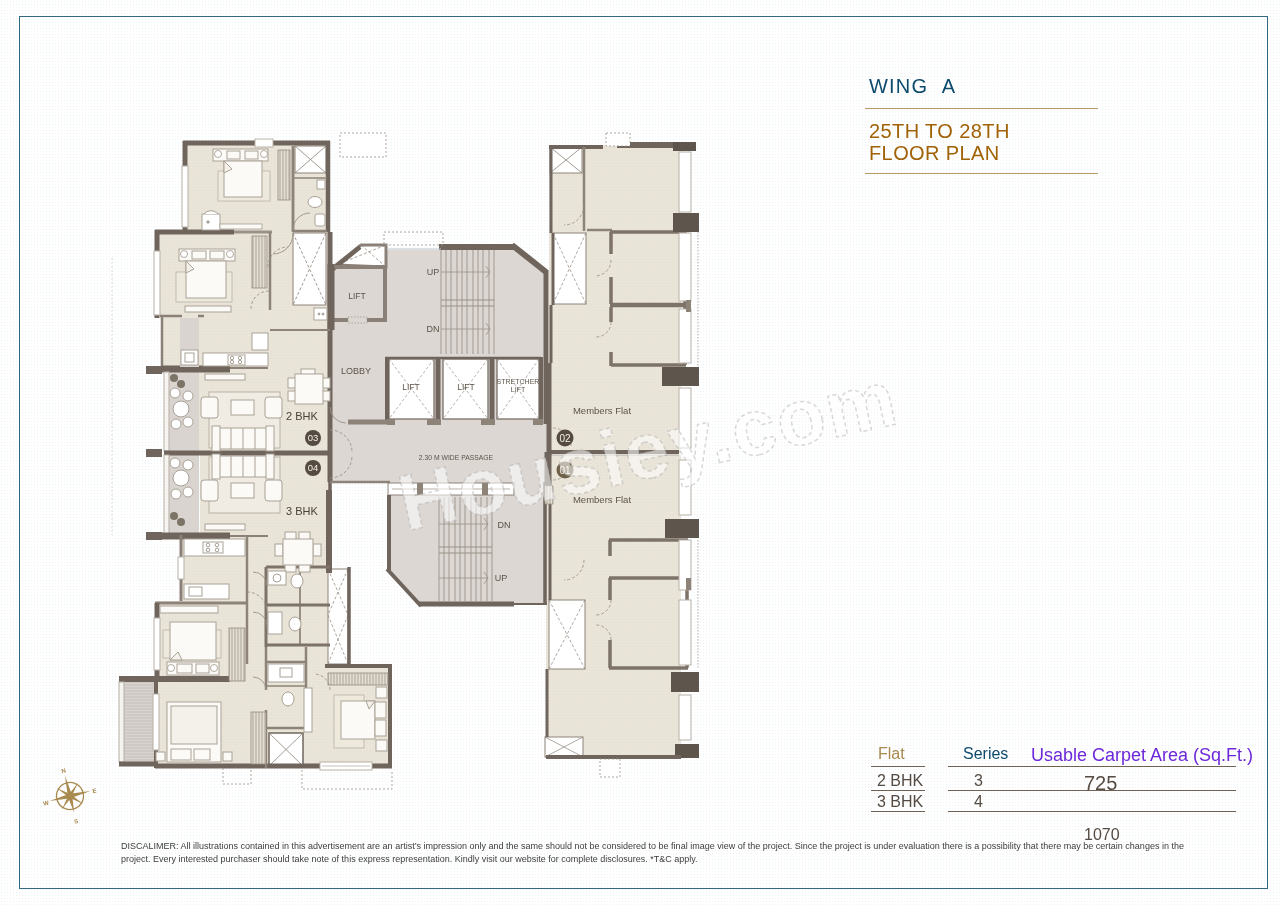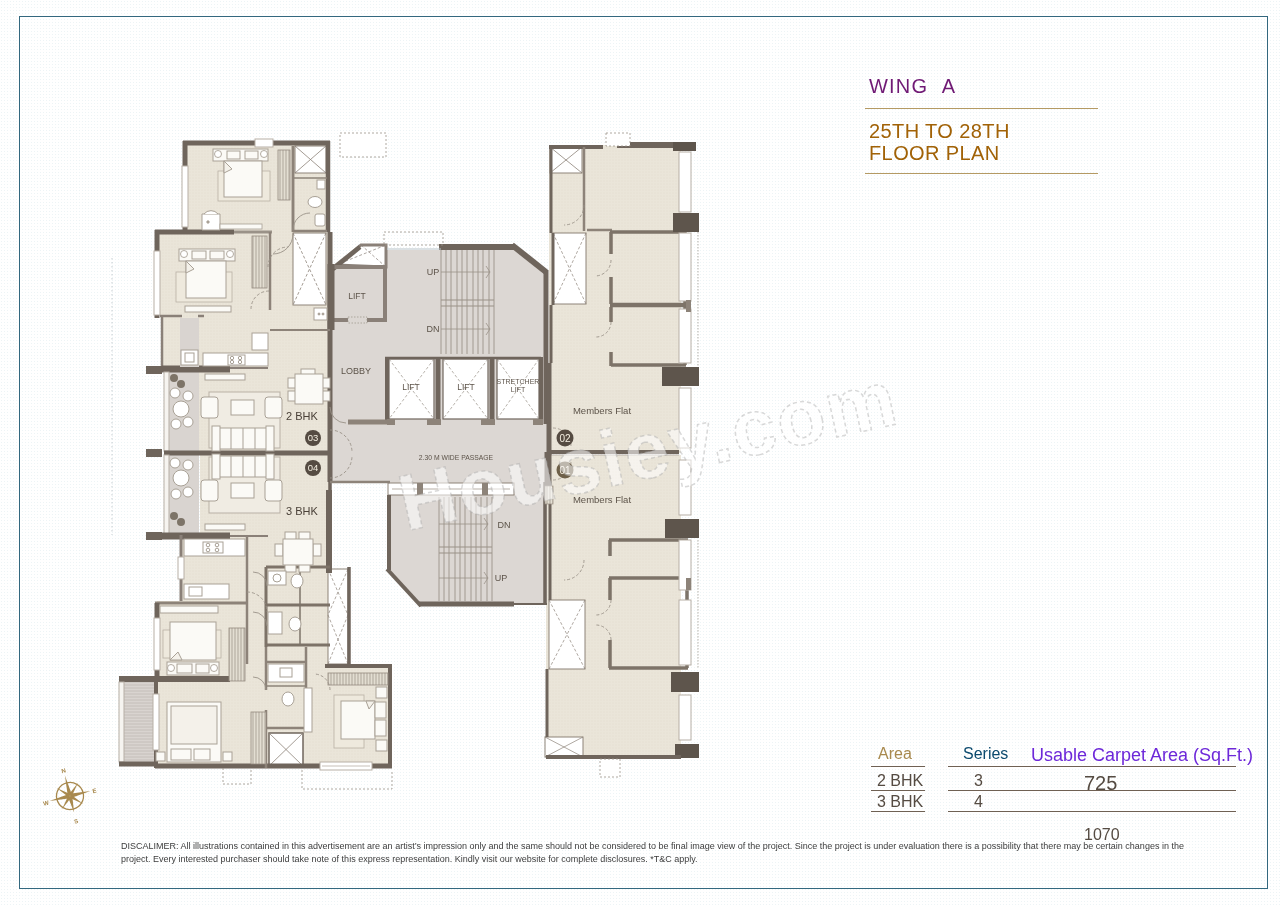--- a/index.html
+++ b/index.html
@@ -8,21 +8,21 @@
     background-color:#ffffff;
     background-image:radial-gradient(circle, rgba(186,212,222,0.26) 0.6px, rgba(0,0,0,0) 0.9px);
     background-size:3px 3px;}
   .abs{position:absolute;}
 </style>
 </head>
 <body>
 
 <div class="abs" style="left:19px;top:16px;width:1247px;height:871px;border:1px solid #33687f;background:transparent;"></div>
 
-<div class="abs" style="left:869px;top:75px;color:#701a75;font-size:20px;letter-spacing:1.2px;">WING&nbsp;&nbsp;A</div>
+<div class="abs" style="left:869px;top:75px;color:#0c4a6e;font-size:20px;letter-spacing:1.2px;">WING&nbsp;&nbsp;A</div>
 
 <div class="abs" style="left:865px;top:108px;width:233px;height:1px;background:#b59a63;"></div>
 
 <div class="abs" style="left:869px;top:120px;color:#a16207;font-size:20px;letter-spacing:0.4px;line-height:22px;">25TH TO 28TH<br>FLOOR PLAN</div>
 
 <div class="abs" style="left:865px;top:173px;width:233px;height:1px;background:#b59a63;"></div>
 
 <svg class="abs" style="left:0;top:0;" width="1280" height="905" viewBox="0 0 1280 905">
 <defs>
 <pattern id="dotsB" width="3" height="3" patternUnits="userSpaceOnUse">
@@ -729,21 +729,21 @@
 <g>
       <circle cx="565" cy="470" r="8.5" fill="#6e6049"></circle>
       <text x="565" y="473.5" font-size="10" fill="#f5efe2" text-anchor="middle" font-family="Liberation Sans, sans-serif">01</text>
     </g>
 </svg>
 
 <svg class="abs" style="left:0;top:0;pointer-events:none;" width="1280" height="905" viewBox="0 0 1280 905">
 <text x="406" y="531" transform="rotate(-12.3 406 531)" font-family="Liberation Sans, sans-serif" font-size="79" font-weight="bold" letter-spacing="2" fill="rgba(255,255,255,0.55)" stroke="#ababab" stroke-opacity="0.45" stroke-width="1.5" stroke-dasharray="4,3">Housiey.com</text>
 </svg>
 
-<div class="abs" style="left:878px;top:745px;color:#a8894e;font-size:16px;">Area</div>
+<div class="abs" style="left:878px;top:745px;color:#a8894e;font-size:16px;">Flat</div>
 <div class="abs" style="left:963px;top:745px;color:#0c4a6e;font-size:16px;">Series</div>
 <div class="abs" style="left:1031px;top:745px;color:#6d28d9;font-size:18px;">Usable Carpet Area (Sq.Ft.)</div>
 
 <div class="abs" style="left:871px;top:766px;width:54px;height:1px;background:#6f6154;"></div>
 <div class="abs" style="left:948px;top:766px;width:288px;height:1px;background:#6f6154;"></div>
 
 <div class="abs" style="left:877px;top:772px;color:#554b42;font-size:16px;">2 BHK</div>
 <div class="abs" style="left:974px;top:772px;color:#554b42;font-size:16px;">3</div>
 <div class="abs" style="left:1084px;top:772px;color:#554b42;font-size:20px;">725</div>
 <div class="abs" style="left:871px;top:790px;width:54px;height:1px;background:#6f6154;"></div>

